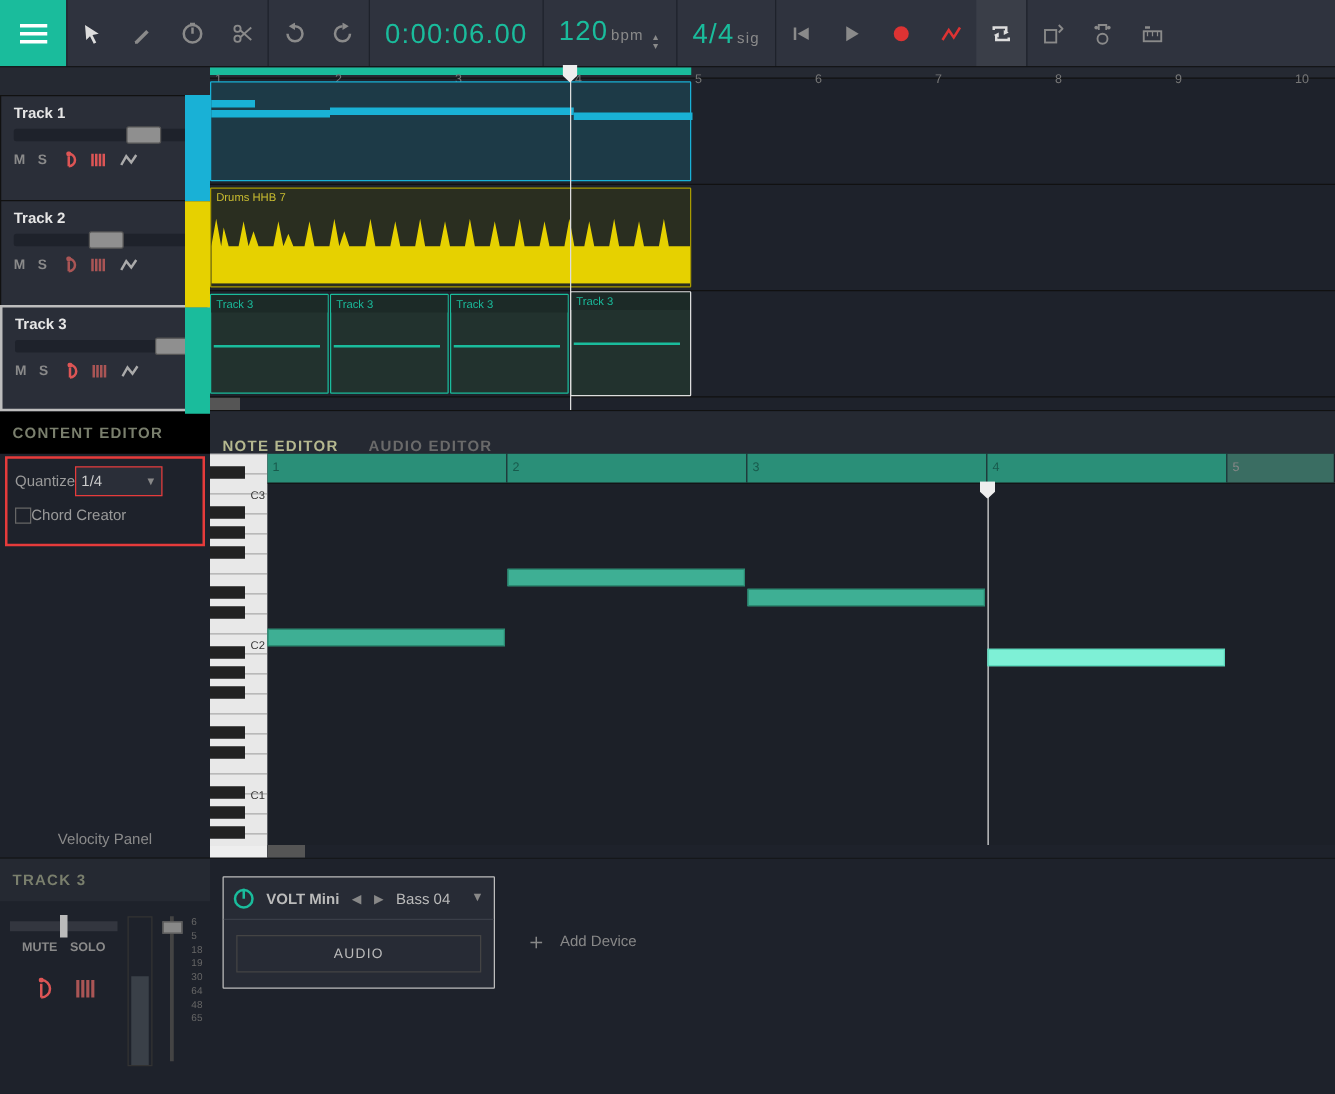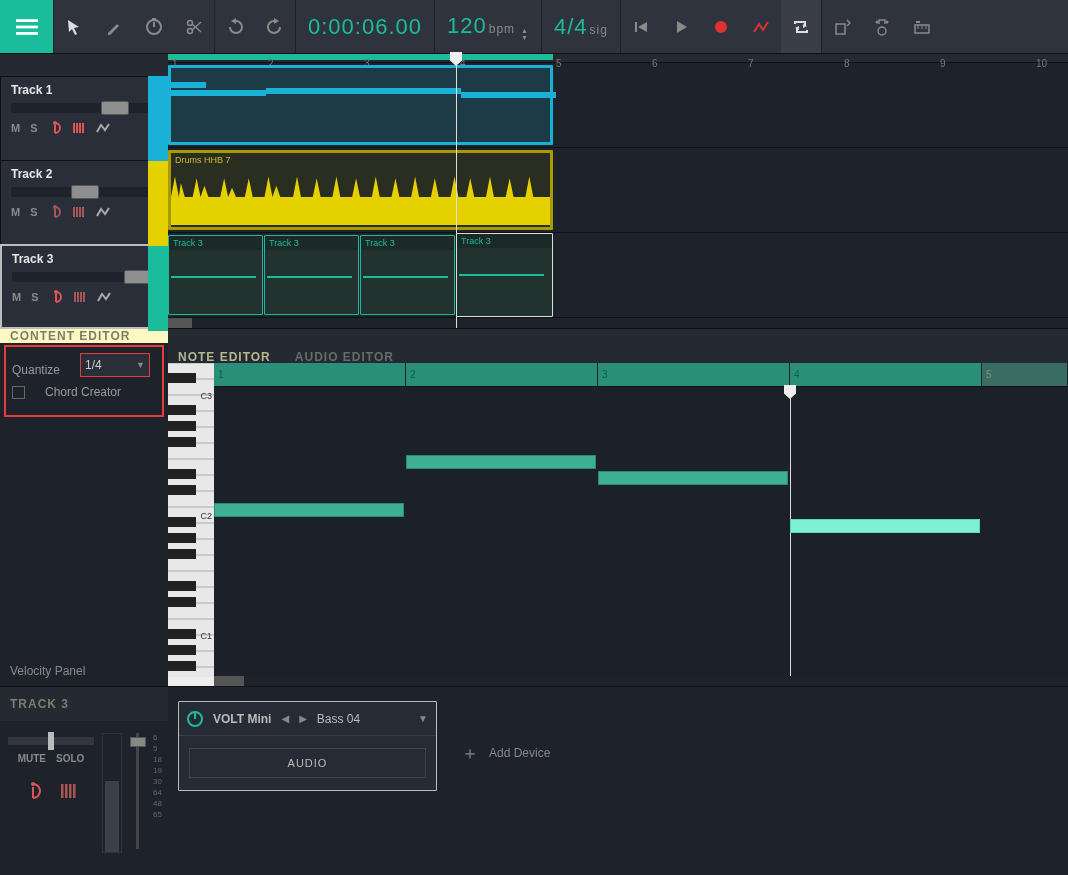--- a/index.html
+++ b/index.html
@@ -34,44 +34,44 @@
 .cs-green { background: #1abc9c; }
 
 .arrange { flex: 1; display: flex; flex-direction: column; background: #1e222b; position: relative; }
 .ruler { height: 22px; background: #252932; position: relative; font-size: 10px; color: #777; border-bottom: 1px solid #111; }
 .ruler .tick { position: absolute; top: 4px; }
 .playregion { position: absolute; top: 0; height: 6px; background: #1abc9c; }
 .playhead { position: absolute; top: 0; bottom: 0; width: 1px; background: #ddd; z-index: 5; }
 .playhead::before { content: ""; position: absolute; top: -2px; left: -6px; width: 12px; height: 14px; background: #eee; clip-path: polygon(0 0,100% 0,100% 60%,50% 100%,0 60%); }
 .lanes { flex: 1; position: relative; }
 .lane { height: 85px; border-bottom: 1px solid #111; position: relative; }
-.clip { position: absolute; top: 2px; bottom: 2px; border: 3px solid #c2410c; border-radius: 1px; }
+.clip { position: absolute; top: 2px; bottom: 2px; border: 1px solid #c2410c; border-radius: 1px; }
 .clip-blue { background: #1d3a47; border-color: #19b1d6; }
 .clip-blue .bar { position: absolute; height: 6px; background: #19b1d6; }
 .clip-yellow { background: #2a2e20; border-color: #a89a00; }
 .clip-yellow .label { font-size: 9px; color: #c9bc30; padding: 2px 4px; }
 .wave { position: absolute; left: 0; right: 0; top: 16px; bottom: 2px; overflow: hidden; }
 .clip-green { background: #22322e; border: 1px solid #1abc9c; }
 .clip-green.sel { border: 1.5px solid #ddd; }
 .clip-green .label { font-size: 9px; color: #1abc9c; padding: 2px 4px; background: #1c2a27; }
 .clip-green .midiline { position: absolute; height: 2px; background: #1abc9c; }
 
 .hscroll { height: 10px; background: #1e222b; display: flex; }
 .hscroll .thumb { background: #555; height: 10px; }
 
 
 .mid { display: flex; height: 358px; border-top: 1px solid #111; background: #1e222b; }
 .mid-left { width: 168px; background: #1e222b; padding: 0 0 0 0; display: flex; flex-direction: column; }
-.panel-title { font-size: 12px; letter-spacing: 1px; color: #7a7f6d; padding: 0 10px; font-weight: 600; background: #fef9c3; }
+.panel-title { font-size: 12px; letter-spacing: 1px; color: #7a7f6d; padding: 10px 10px; font-weight: 600; background: #000000; }
 .hl-box { border: 2px solid #e63b3b; margin: 2px 4px 0 4px; padding: 6px 6px 8px 6px; }
-.hl-row { display: flex; align-items: flex-end; gap: 20px; font-size: 12px; color: #9a9a9a; margin-bottom: 8px; }
+.hl-row { display: flex; align-items: center; gap: 0; font-size: 12px; color: #9a9a9a; margin-bottom: 8px; }
 .qsel { border: 1px solid #e63b3b; background: #2a2e38; padding: 4px 4px; display: flex; align-items: center; justify-content: space-between; width: 70px; color: #ccc; font-size: 12px; }
 .qsel .tri { font-size: 9px; color: #888; }
 .chk { width: 13px; height: 13px; border: 1px solid #666; }
-.vel-label { margin-top: auto; font-size: 12px; color: #8a8a8a; padding: 8px 10px; }
+.vel-label { margin-top: auto; font-size: 12px; color: #8a8a8a; padding: 8px 10px; text-align: center; }
 
 .mid-right { flex: 1; display: flex; flex-direction: column; }
 .tabs { height: 34px; background: #252932; display: flex; align-items: center; padding-left: 10px; gap: 24px; font-size: 12px; letter-spacing: 1px; font-weight: 700; }
 .tabs .tab { color: #6a6a6a; cursor: pointer; margin-top: 21px; }
 .tabs .tab.active { color: #b5b88f; }
 .editor { flex: 1; display: flex; position: relative; }
 .piano { width: 46px; background: #eee; position: relative; }
 .klabel { position: absolute; right: 2px; font-size: 9px; color: #333; }
 .note-grid { flex: 1; background: #1c2028; position: relative; }
 .note-ruler { height: 24px; position: relative; border-bottom: 1px solid #111; }
@@ -98,21 +98,21 @@
 .meter { width: 20px; background: linear-gradient(#1e222b,#1e222b); border: 1px solid #333; position: relative; margin-top: 4px; }
 .meter .fill { position: absolute; bottom: 0; left: 2px; right: 2px; background: #3a4048; height: 60%; }
 .fader { width: 20px; display: flex; flex-direction: column; align-items: center; }
 .fader .rail { width: 3px; flex: 1; background: #444; position: relative; margin-top: 4px; }
 .fader .knob { width: 16px; height: 10px; background: #888; border: 1px solid #555; position: absolute; top: 4px; left: -6px; }
 .scale { font-size: 8px; color: #666; display: flex; flex-direction: column; gap: 2px; margin-top: 4px; }
 
 .dev { flex: 1; background: #1e222b; }
 .dev-head { font-size: 12px; letter-spacing: 1px; color: #7a7f6d; padding: 10px; font-weight: 700; background: #252932; }
 .dev-body { padding: 14px 10px; display: flex; align-items: flex-start; gap: 24px; }
-.dev-card { width: 259px; border: 1px solid #bdbdbd; background: #272b35; border-radius: 1px; }
+.dev-card { width: 218px; border: 1px solid #bdbdbd; background: #272b35; border-radius: 1px; }
 .dev-card .row1 { display: flex; align-items: center; height: 34px; border-bottom: 1px solid #3a3e48; padding: 0 8px; gap: 10px; font-size: 12px; color: #bbb; }
 .dev-card .pwr { width: 16px; height: 16px; border: 2px solid #1abc9c; border-radius: 50%; position: relative; }
 .dev-card .pwr::after { content: ""; position: absolute; top: -2px; left: 5px; width: 2px; height: 8px; background: #1abc9c; }
 .dev-card .arrows { font-size: 10px; color: #888; }
 .dev-card .chev { margin-left: auto; font-size: 10px; color: #888; }
 .dev-card .edit { margin: 12px 10px; height: 30px; border: 1px solid #444; display: flex; align-items: center; justify-content: center; font-size: 11px; color: #bbb; letter-spacing: 1px; cursor: pointer; }
 .add-dev { display: flex; align-items: center; gap: 10px; color: #888; font-size: 12px; cursor: pointer; margin-top: 40px; }
 .add-dev .plus { font-size: 18px; color: #888; }
 </style>
 </head>

